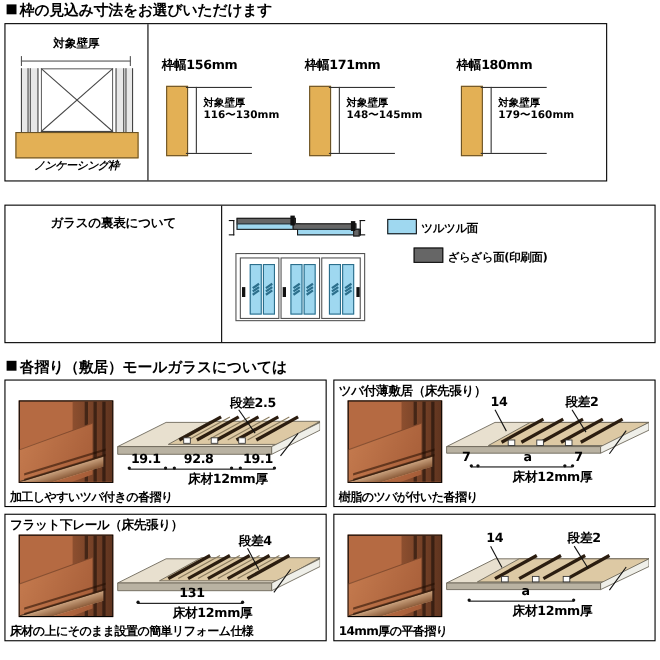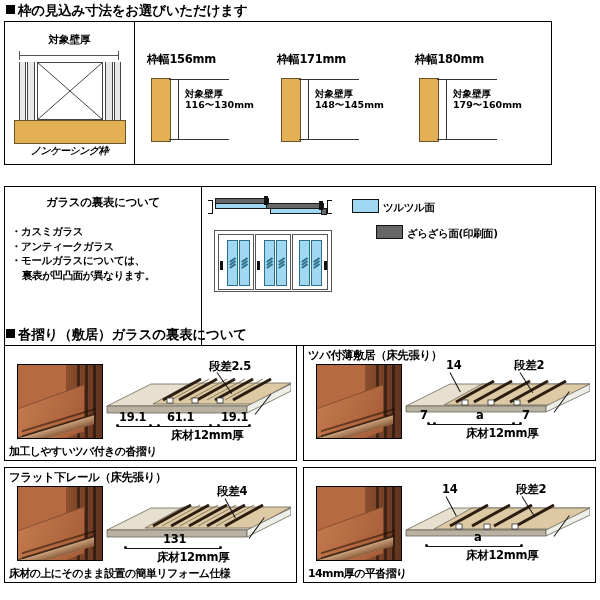--- a/index.html
+++ b/index.html
@@ -57,21 +57,21 @@
     background:#e3b055;border:1px solid #6a5327;
   }
   .fw-txt{
     position:absolute;left:38px;top:36px;font-size:9.5px;
     line-height:11px;white-space:nowrap;font-weight:bold;
   }
   .fw-vline{position:absolute;left:31px;top:27px;width:1px;height:60px;background:#333;}
   .fw-hl{position:absolute;height:1px;background:#333;}
 
   
-  #sec2{position:absolute;left:4px;top:186px;width:592px;height:160px;display:flex;}
+  #sec2{position:absolute;left:4px;top:186px;width:592px;height:126px;display:flex;}
   #s2-left{width:197px;border-right:1.5px solid #000;box-sizing:border-box;padding:8px 6px;}
   #s2-left h4{margin:0 0 14px 0;font-size:11.5px;font-weight:bold;text-align:center;letter-spacing:-0.3px;}
   #s2-left ul{margin:0;padding:0;list-style:none;font-size:10.5px;line-height:14.5px;font-weight:bold;letter-spacing:-0.4px;}
   #s2-left li.ind{padding-left:11px;}
   #s2-right{flex:1;position:relative;}
 
   
   .cs{position:absolute;}
   .cs-blue{background:#9fd8f0;border:1px solid #1a1a1a;}
   .cs-gray{background:#666;border:1px solid #1a1a1a;}
@@ -209,26 +209,20 @@
           </div>
         </div>
       </div>
 
     </div>
   </div>
 
   <div id="sec2" class="box">
     <div id="s2-left">
       <h4>ガラスの裏表について</h4>
-      <ul>
-        <li>・カスミガラス</li>
-        <li>・アンティークガラス</li>
-        <li>・モールガラスについては、</li>
-        <li class="ind">裏表が凹凸面が異なります。</li>
-      </ul>
     </div>
 
     <div id="s2-right">
 
       <div>
         <div class="cs-brk" style="left:6px;top:13px;height:12px;"></div>
         <div class="cs cs-gray" style="left:13px;top:11px;width:52px;height:4px;"></div>
         <div class="cs cs-blue" style="left:13px;top:16px;width:56px;height:4px;"></div>
         <div class="cs cs-gray" style="left:64px;top:16px;width:56px;height:4px;"></div>
         <div class="cs cs-blue" style="left:68px;top:21px;width:56px;height:4px;"></div>
@@ -285,21 +279,21 @@
       </div>
       <div class="lg" style="left:150px;top:38px;margin-left:24px;">
         <span class="lg-sw" style="background:#666;"></span><span>ざらざら面(印刷面)</span>
       </div>
 
     </div>
   </div>
 
   <div id="sec3">
     <div class="sec-head">
-      <span class="sq"></span><span>沓摺り（敷居）ガラスの裏表について</span>
+      <span class="sq"></span><span>沓摺り（敷居）モールガラスについては</span>
     </div>
 
     <div id="grid">
 
       <div class="cell">
         <div class="photo">
           <div class="ph-wall">
             <div class="ph-grv" style="right:6px;"></div>
             <div class="ph-grv" style="right:14px;"></div>
             <div class="ph-grv" style="right:22px;"></div>
@@ -330,21 +324,21 @@
             <g fill="#fff" stroke="#333" stroke-width="0.8">
               <rect x="62" y="38" width="6" height="5"></rect>
               <rect x="87" y="38" width="6" height="5"></rect>
               <rect x="112" y="38" width="6" height="5"></rect>
             </g>
             <polygon points="142,46 186,24 186,31 142,53" fill="#efefe9" stroke="#6b6558" stroke-width="0.8"></polygon>
           </svg>
           <div class="dim-txt" style="left:104px;top:-1px;">段差2.5</div>
           <div class="lead" style="left:112px;top:12px;width:26px;transform:rotate(55deg);"></div>
           <div class="dim-txt" style="left:14px;top:50px;">19.1</div>
-          <div class="dim-txt" style="left:62px;top:50px;">61.1</div>
+          <div class="dim-txt" style="left:62px;top:50px;">92.8</div>
           <div class="dim-txt" style="left:116px;top:50px;">19.1</div>
           <div class="dim-h" style="left:12px;top:66px;width:132px;"></div>
           <div class="dot" style="left:11px;top:64px;"></div>
           <div class="dot" style="left:44px;top:64px;"></div>
           <div class="dot" style="left:52px;top:64px;"></div>
           <div class="dot" style="left:104px;top:64px;"></div>
           <div class="dot" style="left:112px;top:64px;"></div>
           <div class="dot" style="left:143px;top:64px;"></div>
           <div class="dim-txt" style="left:66px;top:68px;">床材12mm厚</div>
           <div class="lead" style="left:150px;top:54px;width:26px;transform:rotate(-52deg);"></div>
@@ -392,20 +386,21 @@
           <div class="dim-txt" style="left:72px;top:48px;">a</div>
           <div class="dim-txt" style="left:118px;top:48px;">7</div>
           <div class="dim-h" style="left:24px;top:64px;width:92px;"></div>
           <div class="dot" style="left:23px;top:62px;"></div>
           <div class="dot" style="left:29px;top:62px;"></div>
           <div class="dot" style="left:108px;top:62px;"></div>
           <div class="dot" style="left:115px;top:62px;"></div>
           <div class="dim-txt" style="left:62px;top:66px;">床材12mm厚</div>
           <div class="lead" style="left:150px;top:52px;width:26px;transform:rotate(-54deg);"></div>
         </div>
+        <div class="cell-cap">樹脂のツバが付いた沓摺り</div>
       </div>
 
       <div class="cell">
         <div class="cell-title">フラット下レール（床先張り）</div>
         <div class="photo">
           <div class="ph-wall">
             <div class="ph-grv" style="right:6px;"></div>
             <div class="ph-grv" style="right:14px;"></div>
             <div class="ph-grv" style="right:22px;"></div>
           </div>

